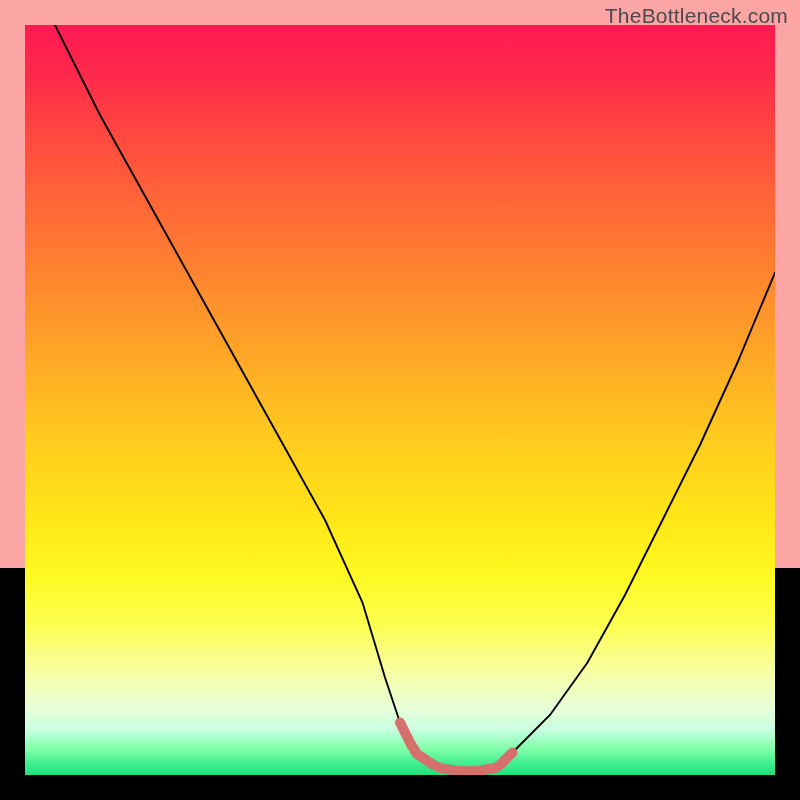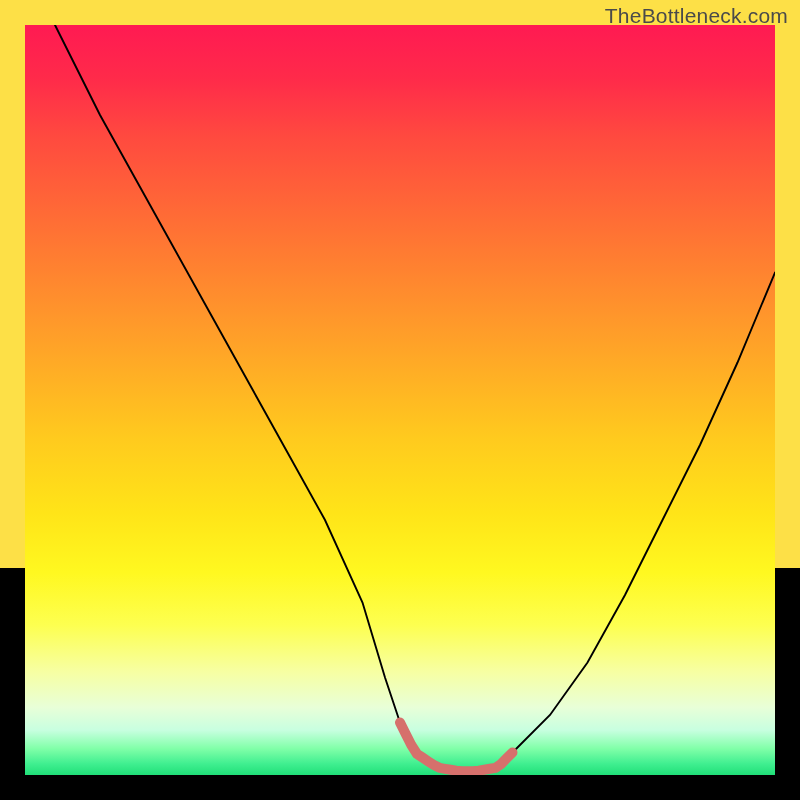--- a/index.html
+++ b/index.html
@@ -10,21 +10,21 @@
     background: #000;
     position: relative;
     font-family: Arial, Helvetica, sans-serif;
   }
   .frame {
     position: absolute;
     top: 0;
     left: 0;
     width: 800px;
     height: 568px;
-    background: #fde047;
+    background: #fca5a5;
     text-decoration: underline;
   }
   .plot-area {
     position: absolute;
     top: 25px;
     left: 25px;
     width: 750px;
     height: 750px;
     overflow: hidden;
   }

